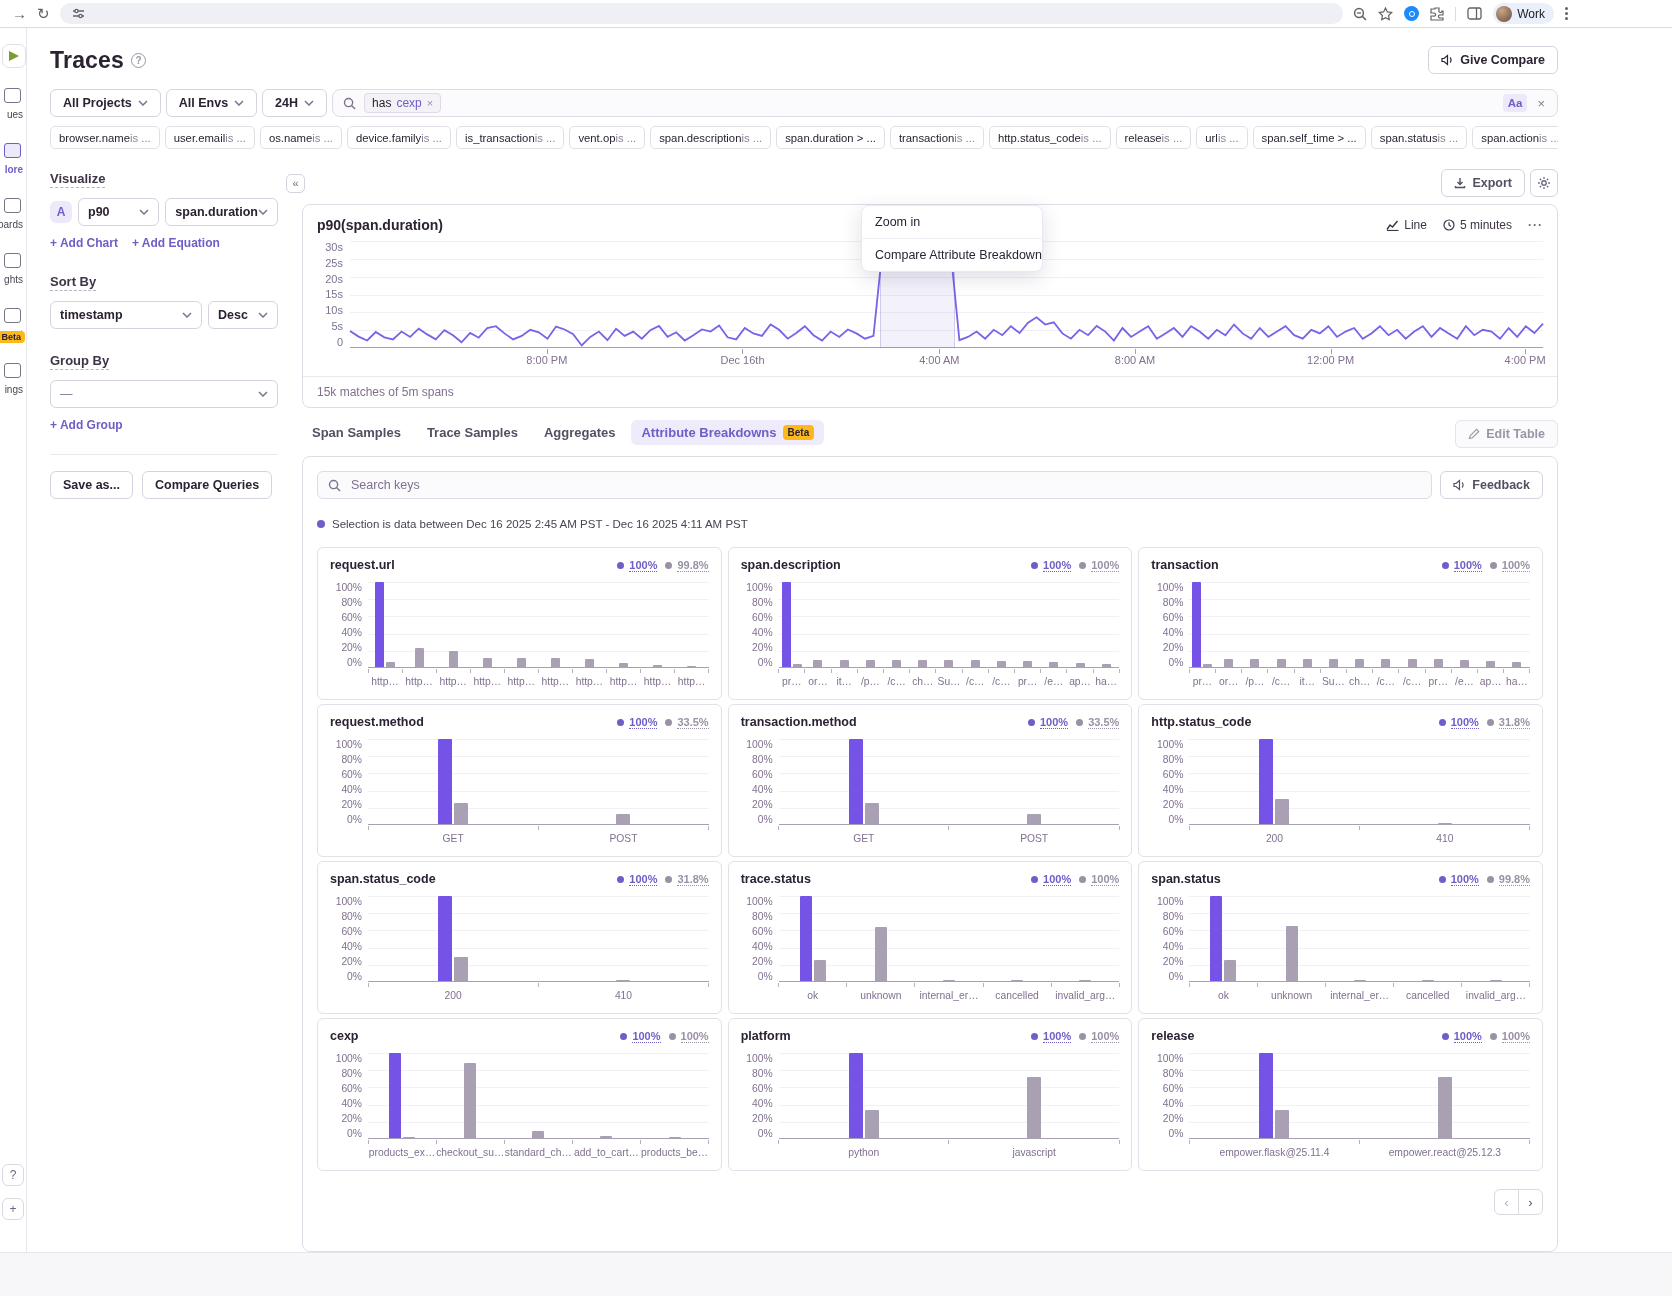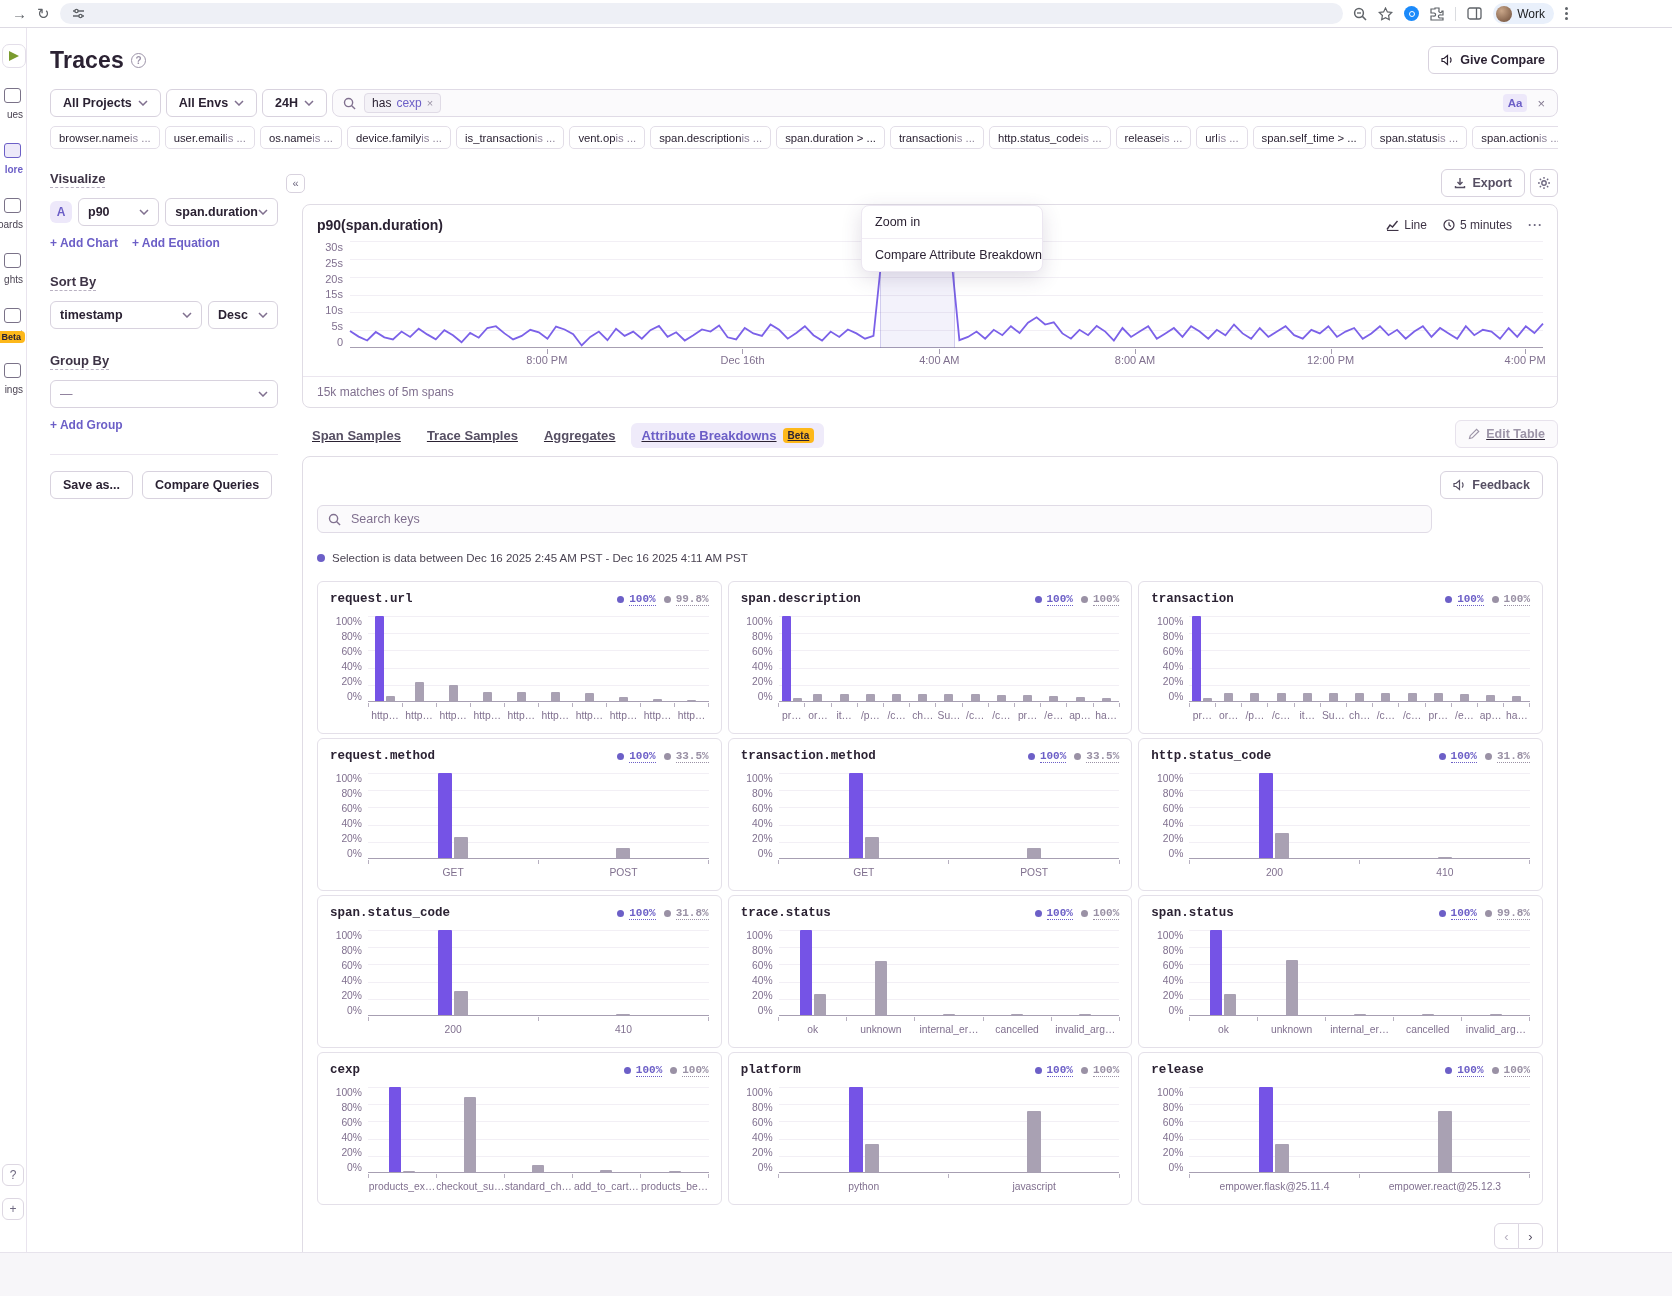--- a/index.html
+++ b/index.html
@@ -95,41 +95,41 @@
   .xlabels{position:relative;height:20px;margin:2px 14px 6px 47px;}
   .xlabel{position:absolute;transform:translateX(-50%);font-size:11px;color:#80708F;white-space:nowrap;top:4px;}
   .chart-foot{border-top:1px solid #EBE6EF;padding:8px 14px;font-size:12px;color:#80708F;}
 
   
   .ctx-menu{position:absolute;z-index:30;width:182px;background:#fff;border:1px solid #ECE7F1;border-radius:8px;box-shadow:0 6px 20px rgba(67,48,92,.16);overflow:hidden;}
   .ctx-item{padding:9px 13px;font-size:12.5px;color:#2B2233;cursor:pointer;white-space:nowrap;}
   .ctx-item+.ctx-item{border-top:1px solid #F1EDF4;}
 
   
-  .tabs-row{margin:12px 0 0 16px;display:flex;align-items:flex-end;gap:6px;text-decoration:underline;}
+  .tabs-row{margin:12px 0 0 16px;display:flex;align-items:flex-start;gap:6px;}
   .tab{border:none;background:none;font-family:inherit;font-size:13px;font-weight:700;color:#564F63;padding:5px 10px;border-radius:6px;cursor:pointer;display:inline-flex;align-items:center;gap:6px;}
   .tab.active{color:#6C5FC7;background:#EFEBFA;}
   .beta-badge{background:#FDB81B;color:#2B2233;font-size:10px;font-weight:700;border-radius:4px;padding:2px 5px;}
   .edit-table{margin-left:auto;background:#FBFAFC;color:#9C94A7;border-color:#E7E2EC;}
 
   
   .bd-panel{margin:8px 0 0 16px;border:1px solid #E0DCE5;border-radius:8px;padding:14px 14px 14px;flex:1;}
   .bd-search-row{display:flex;gap:8px;}
-  .bd-search{flex:1;height:28px;border:1px solid #E0DBE6;background:#FBFAFC;border-radius:6px;display:flex;align-items:center;gap:8px;padding:0 10px;margin-top:34px;}
+  .bd-search{flex:1;height:28px;border:1px solid #E0DBE6;background:#FBFAFC;border-radius:6px;display:flex;align-items:center;gap:8px;padding:0 10px;}
   .bd-search input{border:none;outline:none;background:transparent;flex:1;font-family:inherit;font-size:12.5px;color:#2B2233;}
   .bd-search input::placeholder{color:#80708F;}
   .legend{margin-top:19px;font-size:11.5px;color:#4A4352;}
   .legend-row{display:flex;align-items:center;gap:7px;margin-top:5px;}
   .dot{width:8px;height:8px;border-radius:50%;flex:none;}
   .dot.purple{background:#6C5FC7;}
   .dot.gray{background:#9A91A5;}
 
   .bd-grid{margin-top:17px;display:grid;grid-template-columns:repeat(3,1fr);gap:4px 6px;}
   .bd-chart{border:1px solid #E4E0E9;border-radius:6px;padding:10px 12px 8px;background:#fff;}
-  .bd-head{display:flex;align-items:center;font-family:Liberation Mono, monospace;}
+  .bd-head{display:flex;align-items:center;}
   .bd-title{font-size:12.5px;font-weight:700;color:#2B2233;}
   .bd-badges{margin-left:auto;display:flex;align-items:center;gap:8px;font-size:11px;}
   .pct{font-weight:700;border-bottom:1px dotted currentColor;cursor:pointer;}
   .pct.sel{color:#6C5FC7;}
   .pct.base{color:#9A91A5;}
   .bd-badges .dot{width:7px;height:7px;margin-right:-3px;}
   .bd-body{display:flex;margin-top:10px;}
   .bd-ylabels{width:38px;display:flex;flex-direction:column;justify-content:space-between;height:86px;text-align:right;font-size:10.3px;color:#80708F;padding-right:6px;}
   .bd-plot{position:relative;flex:1;height:86px;border-bottom:1.4px solid #A79FB2;}
   .bd-grid-line{position:absolute;left:0;right:0;border-top:1px solid #F2EFF5;}

